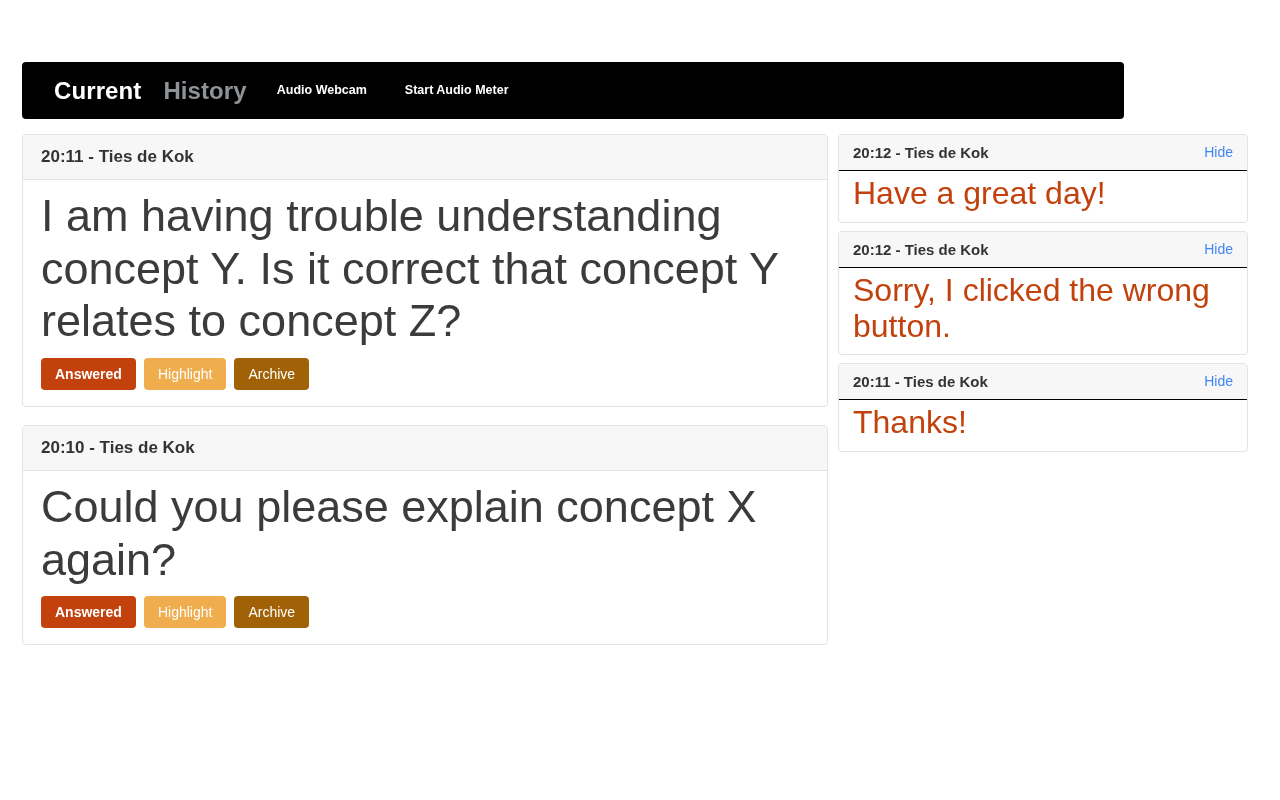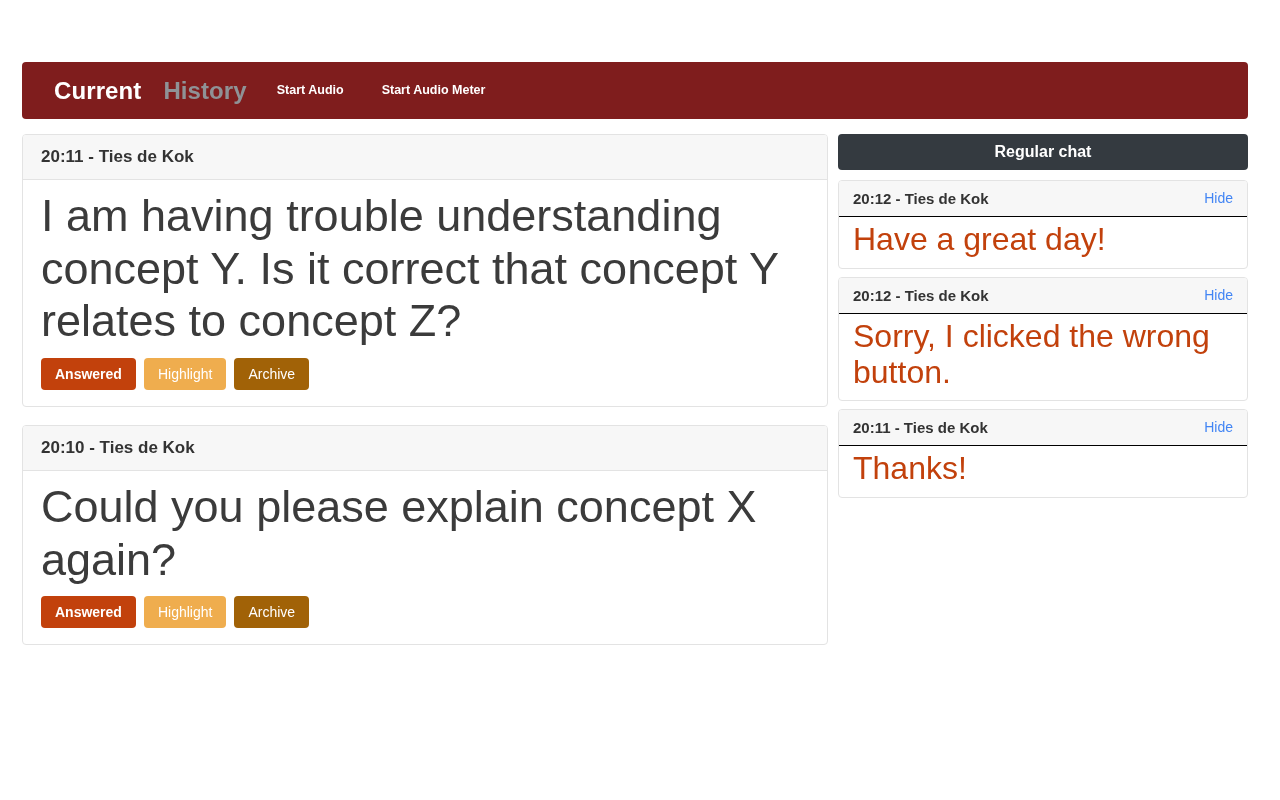--- a/index.html
+++ b/index.html
@@ -18,23 +18,23 @@
     width: 1280px;
     height: 800px;
     overflow: hidden;
   }
 
   
   .navbar {
     position: absolute;
     left: 22px;
     top: 62px;
-    width: 1226px;
+    width: 1102px;
     height: 57px;
-    background: #7f1d1d;
+    background: #000000;
     border-radius: 4px;
     display: flex;
     align-items: center;
     padding-left: 32px;
   }
   .nav-brand {
     color: #ffffff;
     font-size: 24px;
     font-weight: bold;
     letter-spacing: 0.1px;
@@ -168,21 +168,21 @@
   }
 </style>
 </head>
 <body>
 
 <div class="page">
 
   <div class="navbar">
     <span class="nav-brand">Current</span>
     <span class="nav-brand-secondary">History</span>
-    <a class="nav-link">Start Audio</a>
+    <a class="nav-link">Audio Webcam</a>
     <a class="nav-link">Start Audio Meter</a>
   </div>
 
   <div class="questions">
 
     <div class="qcard">
       <div class="qcard-header">
         <span>20:11 - Ties de Kok</span>
       </div>
       <div class="qcard-body">
@@ -205,21 +205,20 @@
           <button class="btn btn-answered">Answered</button>
           <button class="btn btn-highlight">Highlight</button>
           <button class="btn btn-archive">Archive</button>
         </div>
       </div>
     </div>
 
   </div>
 
   <div class="chat-col">
-    <div class="chat-header">Regular chat</div>
 
     <div class="chat-card">
       <div class="chat-card-header">
         <span class="chat-meta">20:12 - Ties de Kok</span>
         <a class="chat-hide">Hide</a>
       </div>
       <div class="chat-card-body">
         <p class="chat-text">Have a great day!</p>
       </div>
     </div>

